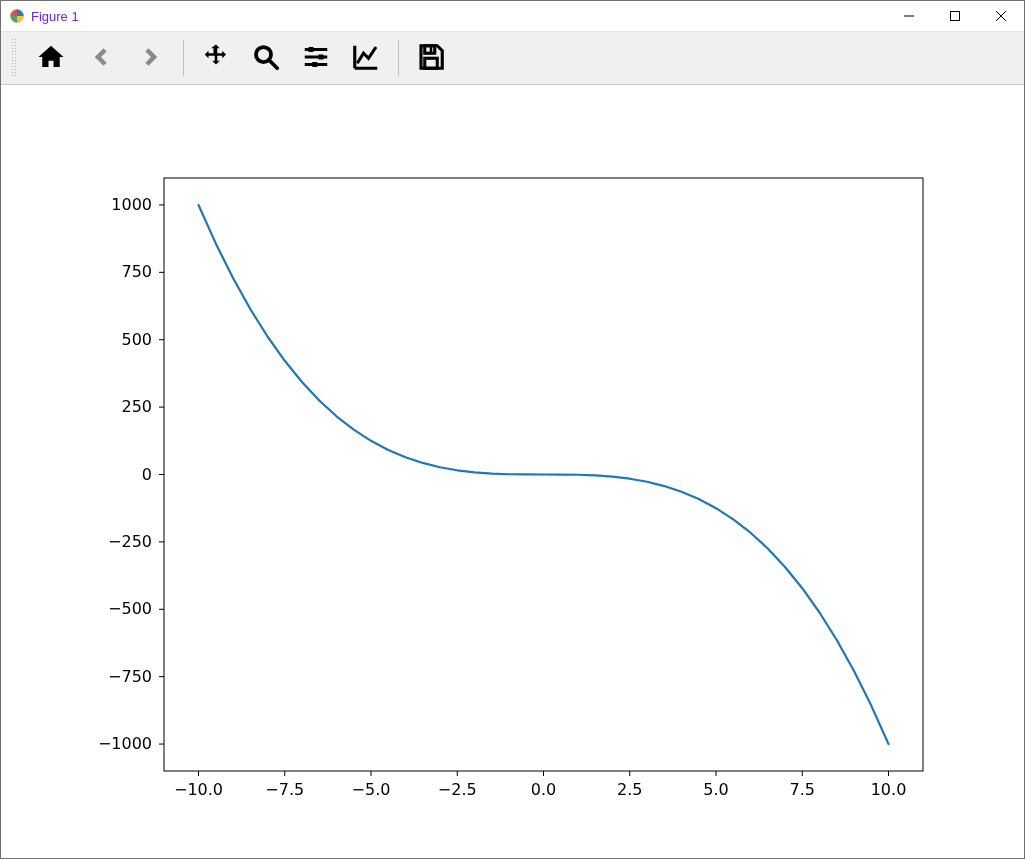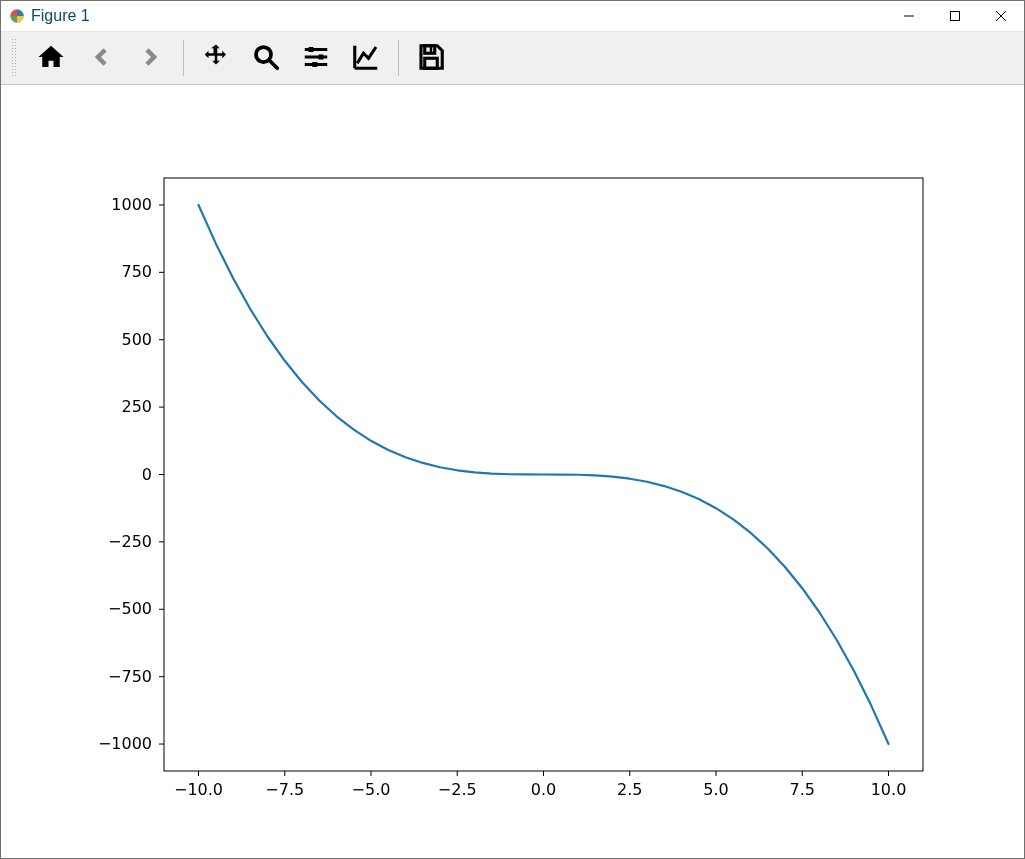--- a/index.html
+++ b/index.html
@@ -33,22 +33,22 @@
     user-select: none;
   }
   .titlebar .app-icon {
     width: 16px; height: 16px;
     margin: 0 6px 0 8px;
     display: inline-flex;
     align-items: center; justify-content: center;
   }
   .titlebar .title {
     flex: 0 0 auto;
-    font-size: 16px;
-    color: #0c4a6e;
+    font-size: 13px;
+    color: #6d28d9;
   }
   .titlebar .spacer { flex: 1 1 auto; }
   .win-btn {
     width: 46px; height: 30px;
     display: inline-flex;
     align-items: center; justify-content: center;
     color: #000;
   }
 
   

